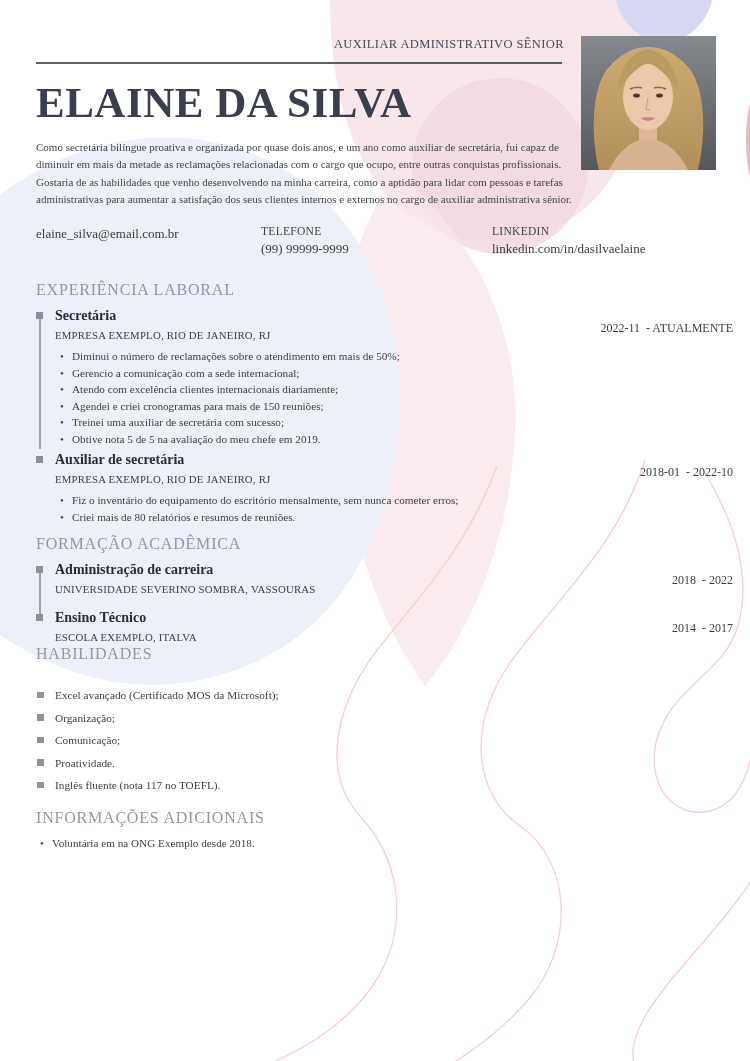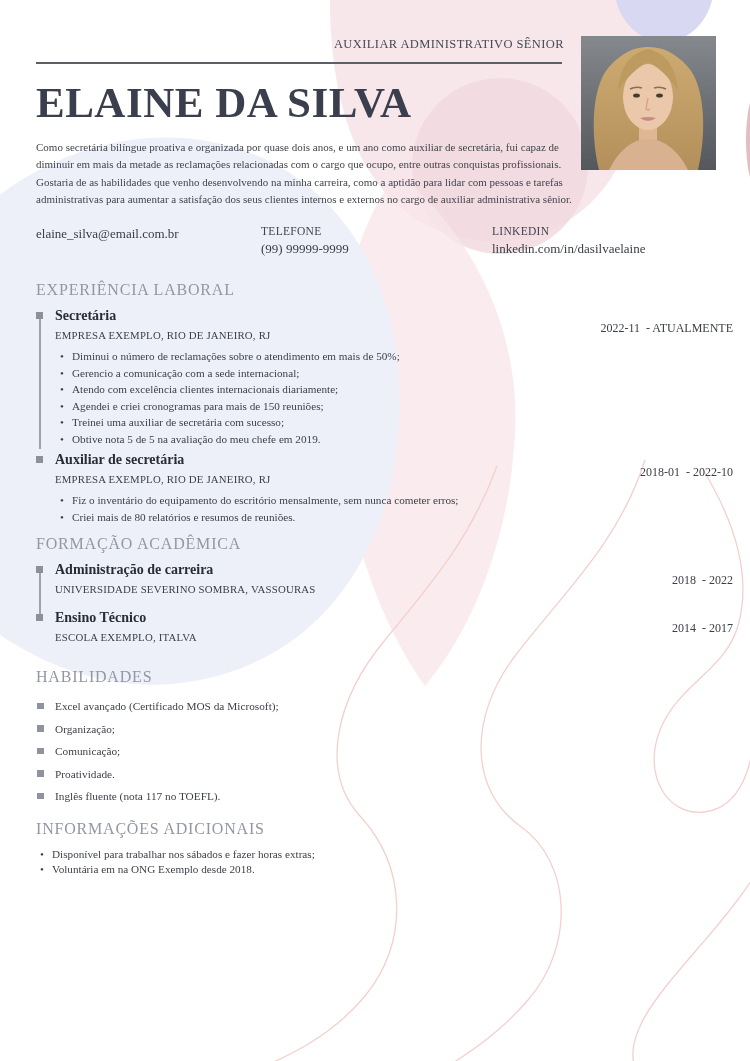--- a/index.html
+++ b/index.html
@@ -37,21 +37,21 @@
   .contact .col.c3 { flex:1 1 auto; }
   .contact .label { font-size:11.5px; color:#3f434c; letter-spacing:0.3px; line-height:15px; }
   .contact .value { margin-top:2px; font-size:13px; color:#383c45; line-height:15px; }
 
   
   .section-title {
     font-size:16px; font-weight:400; letter-spacing:0.8px; color:#9297a3; line-height:20px;
   }
   .st-exp { margin-top:24px; }
   .st-edu { margin-top:9px; }
-  .st-skills { margin-top:23px; }
+  .st-skills { }
   .st-add { margin-top:16px; }
 
   .timeline { position:relative; padding-left:19px; margin-top:7px; }
   .tl-line { position:absolute; left:3px; width:2px; background:#9fa2ac; }
   .tl-line.exp { top:12px; height:130px; }
   .tl-line.edu { top:12px; height:42px; }
 
   .entry { position:relative; }
   .entry .etitle {
     position:relative; font-size:14px; font-weight:700; color:#272c38; line-height:17px;
@@ -69,21 +69,21 @@
   .entry .edate.edu { top:13px; }
 
   ul.job-bullets { list-style:none; margin:6px 0 0 5px; }
   ul.job-bullets li {
     position:relative; padding-left:12px; font-size:11.2px; line-height:16.5px; color:#3b3f47;
   }
   ul.job-bullets li::before { content:"•"; position:absolute; left:0; top:0; color:#3b3f47; }
   .job2 { margin-top:4px; }
   .edu2 { margin-top:13px; }
 
-  ul.skills { list-style:none; margin-top:12px; }
+  ul.skills { list-style:none; margin-top:24px; }
   ul.skills li {
     position:relative; padding-left:19px; margin-bottom:8.5px;
     font-size:11.3px; line-height:14px; color:#3b3f47;
   }
   ul.skills li::before {
     content:""; position:absolute; left:1px; top:3.5px; width:6.5px; height:6.5px; background:#8f939e;
   }
 
   ul.add-list { list-style:none; margin:8px 0 0 4px; }
   ul.add-list li {
@@ -216,17 +216,16 @@
     <ul class="skills">
       <li>Excel avançado (Certificado MOS da Microsoft);</li>
       <li>Organização;</li>
       <li>Comunicação;</li>
       <li>Proatividade.</li>
       <li>Inglês fluente (nota 117 no TOEFL).</li>
     </ul>
 
     <h2 class="section-title st-add">INFORMAÇÕES ADICIONAIS</h2>
     <ul class="add-list">
-      <li>Disponível para trabalhar nos sábados e fazer horas extras;</li>
       <li>Voluntária em na ONG Exemplo desde 2018.</li>
     </ul>
   </div>
 </div>
 
 </body></html>

